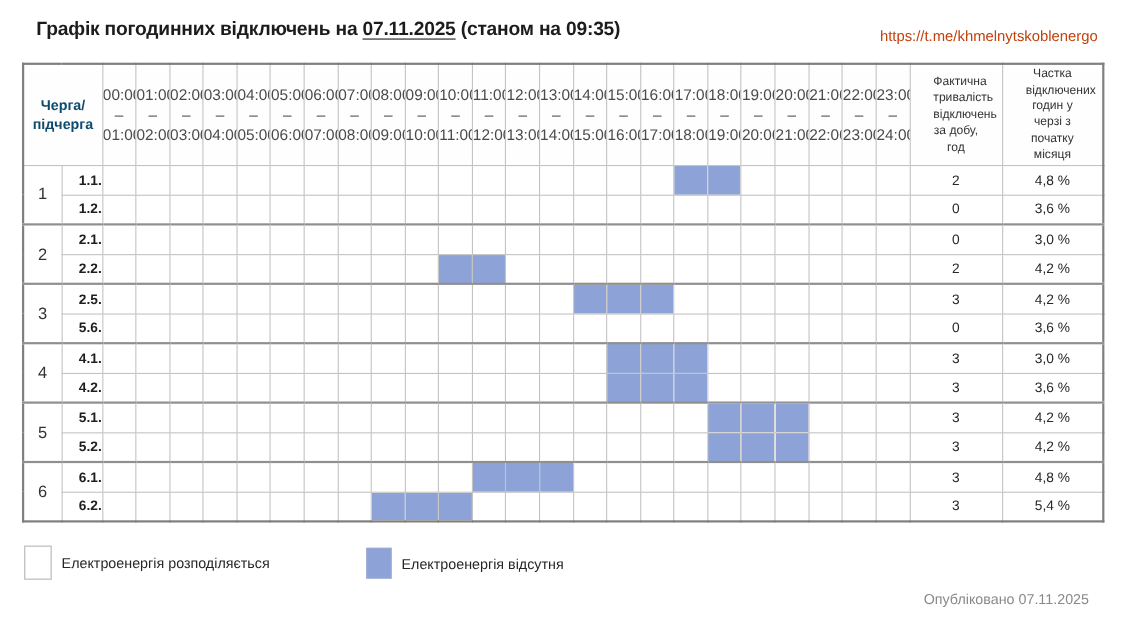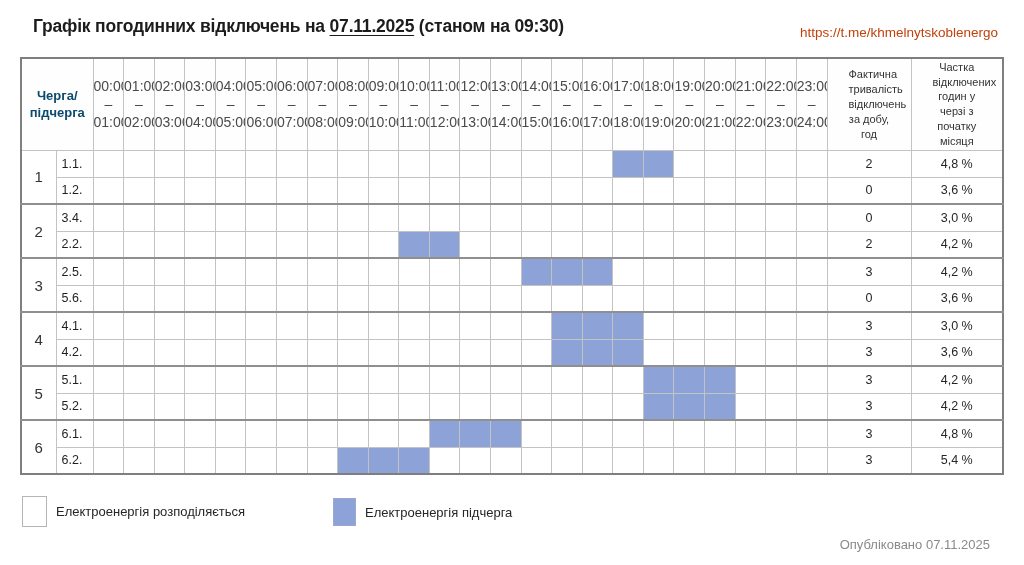--- a/index.html
+++ b/index.html
@@ -34,21 +34,21 @@
   }
   col.c-num { width: 35px; } col.c-lab { width: 37px; }
   col.c-dur { width: 84px; } col.c-shr { width: 92px; }
   thead tr { height: 92px; }
   tbody tr { height: 27px; }
   thead th { border-bottom: 2px solid #8f8f8f; background: #fefefe; }
   th.corner { font-weight: bold; font-size: 13px; color: #0c4a6e; line-height: 1.35; }
   th.hour-h { font-size: 14px; font-weight: normal; color: #4a4a4a; line-height: 1.3; white-space: pre-line; }
   th.sum-h  { font-size: 11px; font-weight: normal; color: #333; line-height: 1.35; padding: 0 21px; white-space: normal; }
   td.num { font-size: 15px; color: #333; background: #fff; }
-  td.lab { font-weight: normal; font-size: 12.5px; text-align: left; padding-left: 5px; color: #1f1f1f; }
+  td.lab { font-weight: bold; font-size: 12.5px; text-align: right; padding-left: 5px; color: #1f1f1f; }
   td.val { font-size: 12.5px; color: #262626; }
   td.cell { background: #fff; }
   td.out { background: #8da3d8; }
   tr.group-start td { border-top: 2px solid #8f8f8f; }
 
   .legend-item { position: absolute; display: flex; align-items: center; }
   .legend-1 { left: 22px; top: 496px; }
   .legend-2 { left: 333px; top: 498px; }
   .swatch { display: inline-block; }
   .swatch-available { width: 25px; height: 31px; background: #ffffff; border: 1px solid #b5b5b5; }
@@ -59,21 +59,21 @@
     position: absolute; right: 34px; top: 537px;
     font-size: 13px; color: #8a8a8a; white-space: nowrap;
   }
 </style>
 </head>
 <body>
 
 <div class="page">
 
   <div class="title">
-    <span>Графік погодинних відключень на </span><span class="date-underline">07.11.2025</span><span> (станом на 09:30)</span>
+    <span>Графік погодинних відключень на </span><span class="date-underline">07.11.2025</span><span> (станом на 09:35)</span>
   </div>
 
   <div class="source-url">https://t.me/khmelnytskoblenergo</div>
 
   <div class="table-wrap">
     <table class="sched">
         <colgroup>
           <col class="c-num">
           <col class="c-lab">
           <col class="c-hr">
@@ -238,21 +238,21 @@
             <td class="cell"></td>
             <td class="cell"></td>
             <td class="cell"></td>
             <td class="cell"></td>
             <td class="cell"></td>
             <td class="val">0</td>
             <td class="val">3,6 %</td>
           </tr>
           <tr class="group-start">
             <td class="num" rowspan="2">2</td>
-            <td class="lab">3.4.</td>
+            <td class="lab">2.1.</td>
             <td class="cell"></td>
             <td class="cell"></td>
             <td class="cell"></td>
             <td class="cell"></td>
             <td class="cell"></td>
             <td class="cell"></td>
             <td class="cell"></td>
             <td class="cell"></td>
             <td class="cell"></td>
             <td class="cell"></td>
@@ -541,18 +541,18 @@
         </tbody>
       </table>
   </div>
 
   <div class="legend-item legend-1">
     <span class="swatch swatch-available"></span>
     <span class="legend-label">Електроенергія розподіляється</span>
   </div>
   <div class="legend-item legend-2">
     <span class="swatch swatch-outage"></span>
-    <span class="legend-label">Електроенергія підчерга</span>
+    <span class="legend-label">Електроенергія відсутня</span>
   </div>
 
   <div class="published">Опубліковано 07.11.2025</div>
 
 </div>
 
 </body></html>

